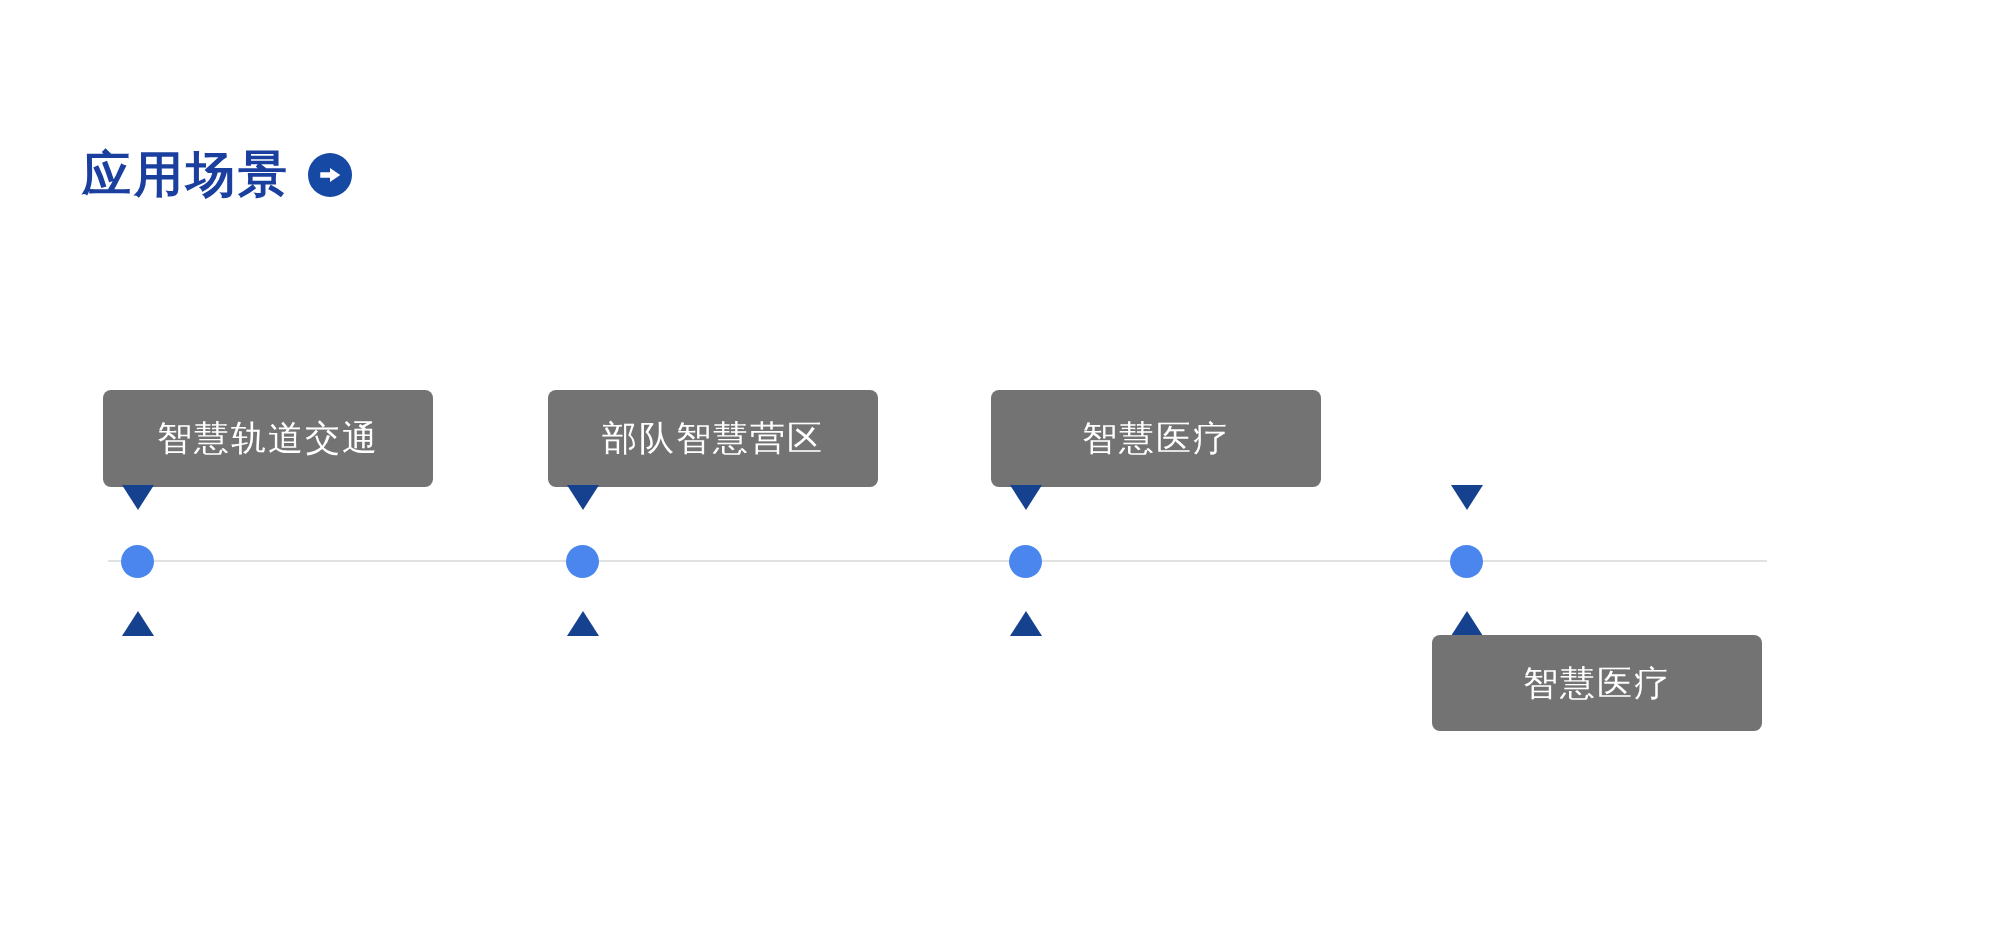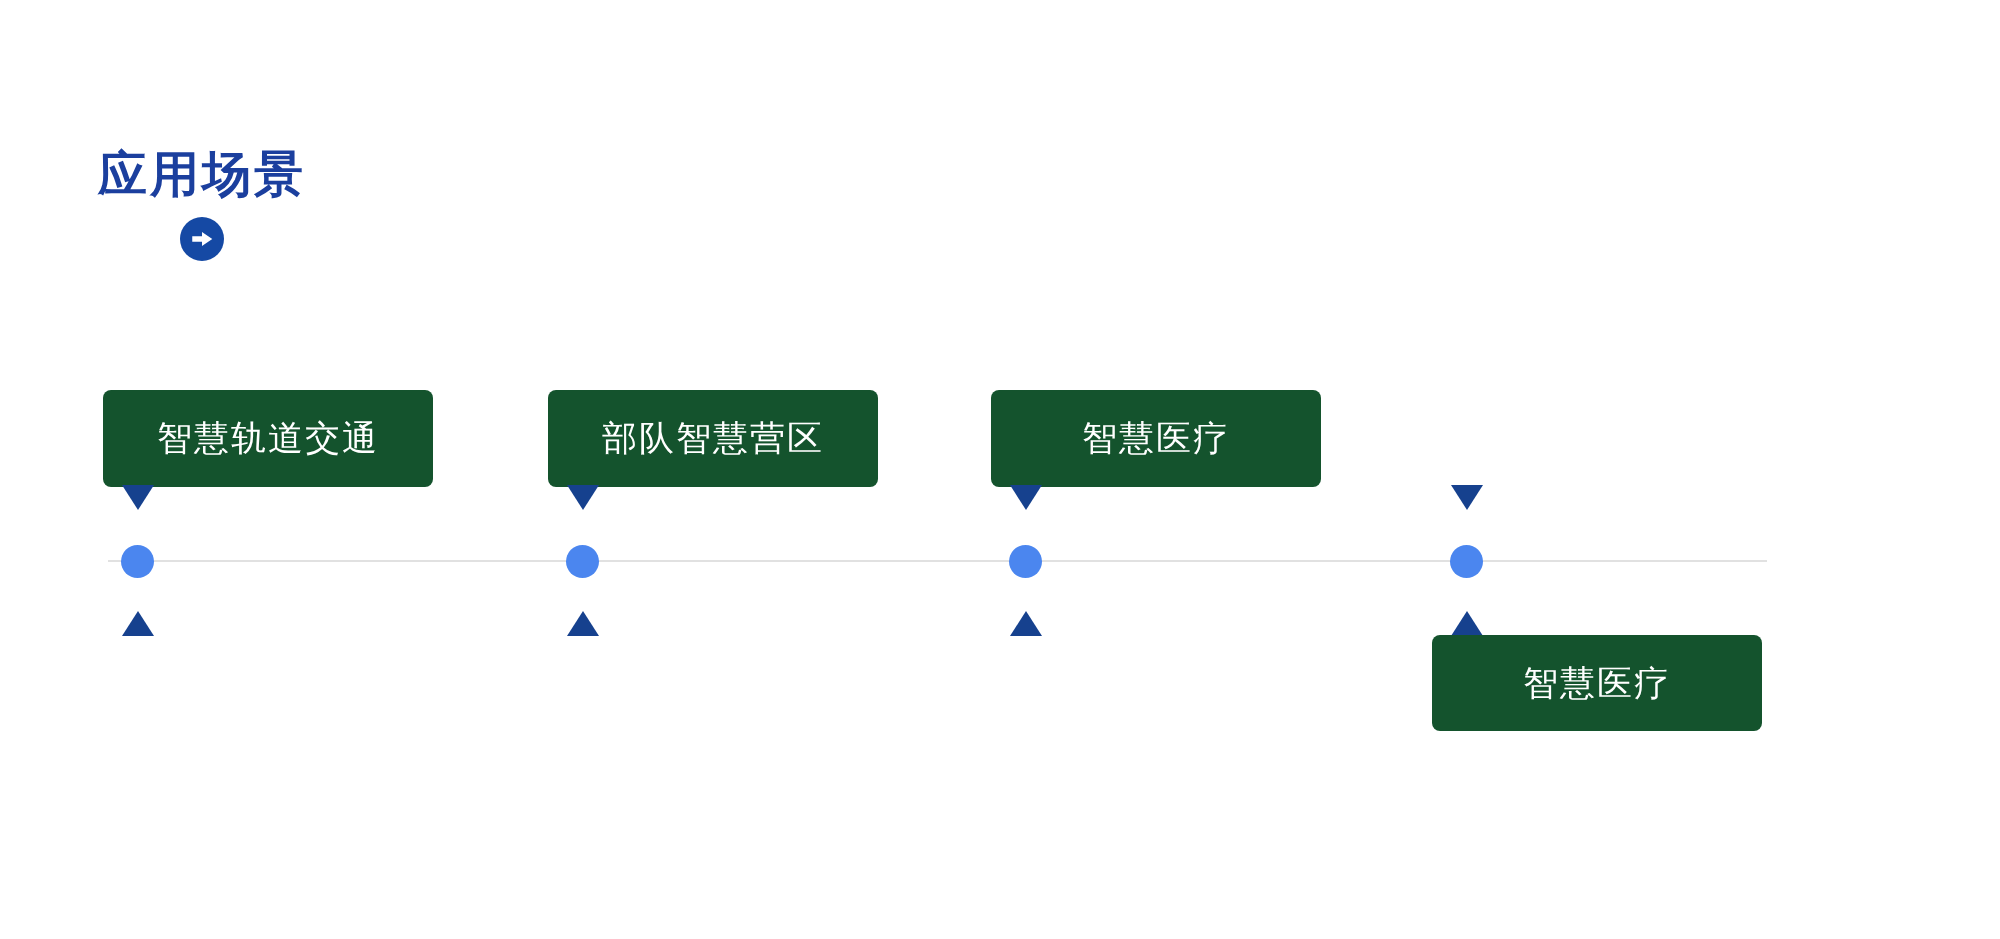--- a/index.html
+++ b/index.html
@@ -2,26 +2,25 @@
 <html><head>
 <meta charset="utf-8">
 <style>
   * { margin: 0; padding: 0; box-sizing: border-box; }
   html, body { width: 2000px; height: 939px; background: #ffffff; }
   body { font-family: "Liberation Sans", "DejaVu Sans", sans-serif; position: relative; overflow: hidden; }
 
   
   .title-row {
     position: absolute;
-    left: 98px;
+    left: 82px;
     top: 150px;
     display: flex;
     align-items: center;
     gap: 18px;
-    flex-direction: column;
   }
   .title-text {
     font-size: 49px;
     font-weight: 700;
     color: #1b3f9e;
     letter-spacing: 3px;
     line-height: 1;
   }
   .title-arrow {
     width: 44px;
@@ -54,21 +53,21 @@
   .col-0 { left: 103px; }
   .col-1 { left: 548px; }
   .col-2 { left: 991px; }
   .col-3 { left: 1432px; }
 
   .bubble {
     position: absolute;
     left: 0;
     width: 330px;
     height: 97px;
-    background: #14532d;
+    background: #737373;
     border-radius: 8px;
     display: flex;
     align-items: center;
     justify-content: center;
     color: #ffffff;
     font-size: 35px;
     letter-spacing: 2px;
     white-space: nowrap;
   }
   .bubble.top { top: 0; }

